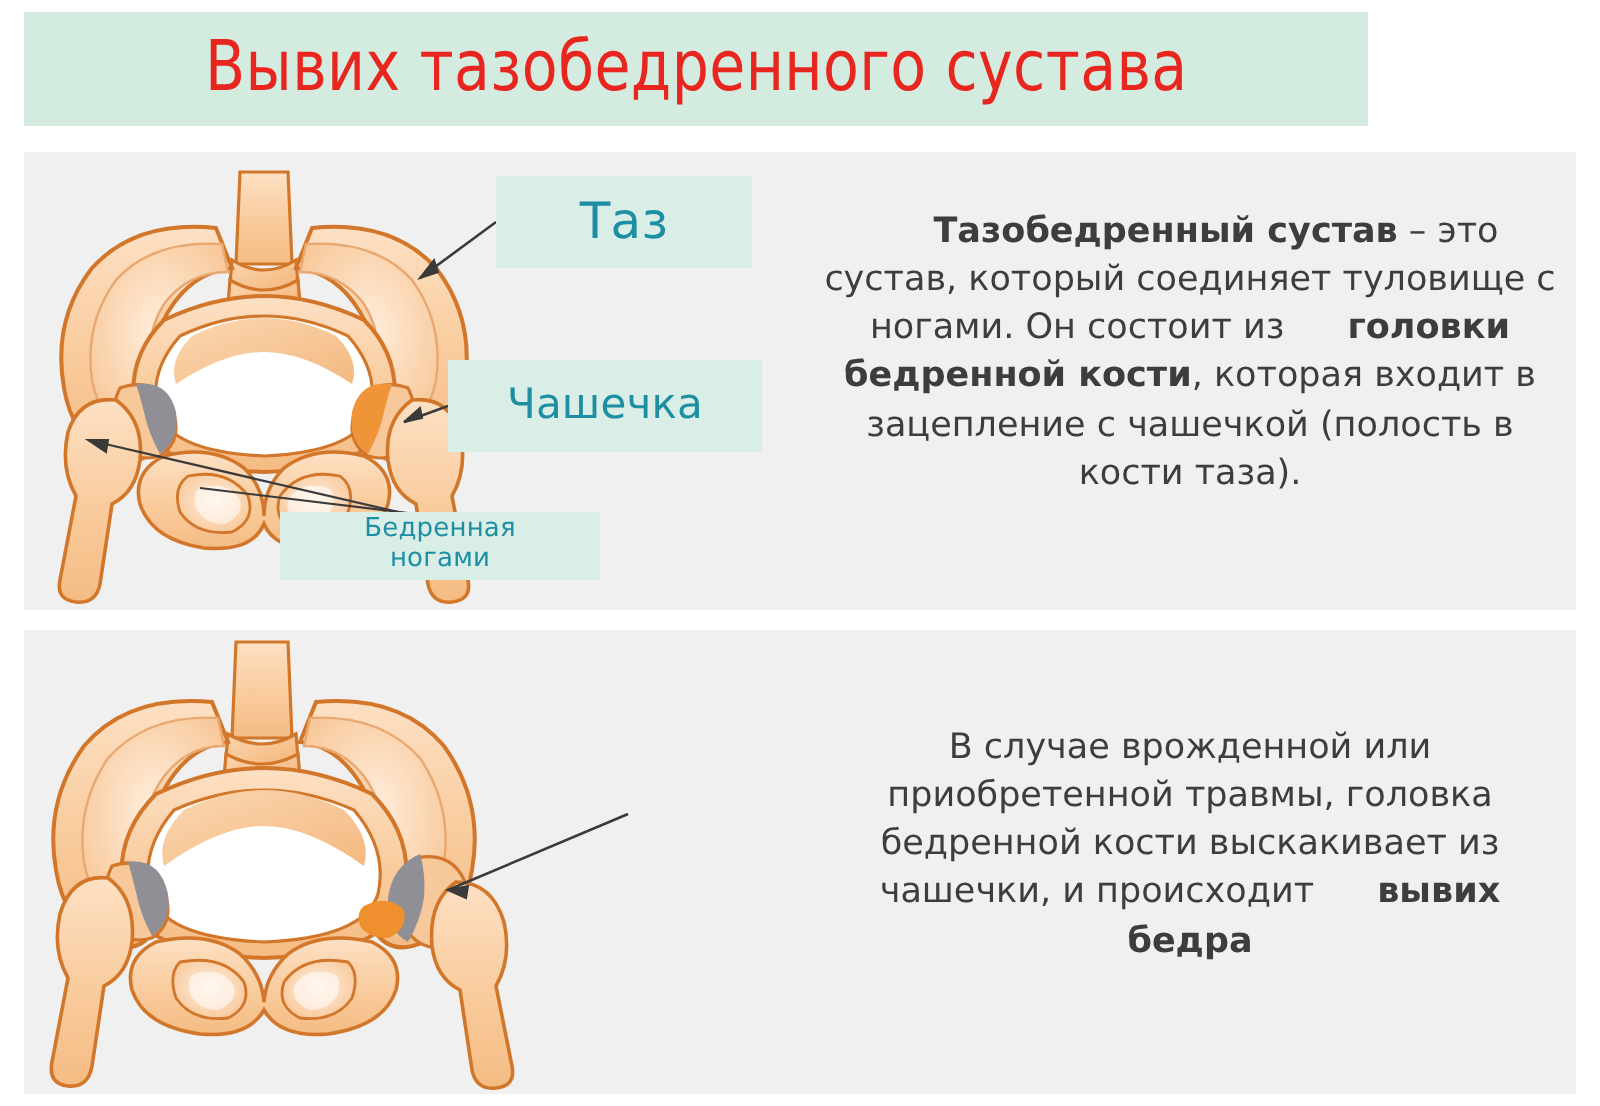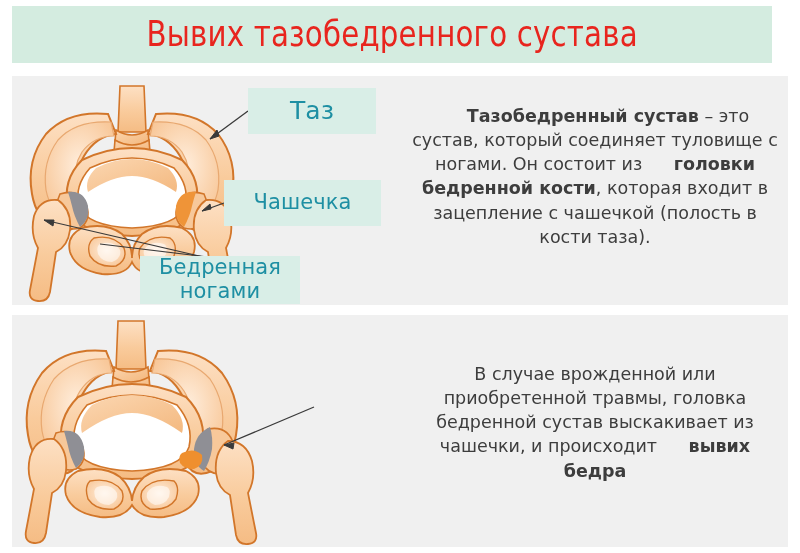--- a/index.html
+++ b/index.html
@@ -21,21 +21,21 @@
     width: 800px;
     height: 553px;
     background: #ffffff;
   }
 
   
   .title-band {
     position: absolute;
     left: 12px;
     top: 6px;
-    width: 760px;
+    width: 672px;
     height: 57px;
     background: #d4ece0;
     display: flex;
     align-items: center;
     justify-content: center;
   }
   .title-text {
     color: #e8251e;
     font-size: 35px;
     font-weight: 400;
@@ -84,21 +84,21 @@
     text-align: center;
     font-size: 20px;
     font-weight: 400;
     line-height: 1.12;
     letter-spacing: 0.1px;
     box-sizing: border-box;
     padding: 2px 8px;
   }
   #label-taz        { left: 236px; top: 12px;  width: 128px; height: 46px;  font-size: 25px; }
   #label-cup        { left: 212px; top: 104px; width: 157px; height: 46px;  font-size: 21px; }
-  #label-femur      { left: 128px; top: 180px; width: 160px; height: 48px;  font-size: 21px; }
+  #label-femur      { left: 128px; top: 180px; width: 160px; height: 34px;  font-size: 13px; }
   #label-dislocate  { left: 240px; top: 26px;  width: 153px; height: 61px;  font-size: 19px; }
 
   
   .body-text {
     position: absolute;
     color: #3d3d3d;
     text-align: center;
     font-size: 17.5px;
     line-height: 1.38;
     font-family: "DejaVu Sans", "Liberation Sans", sans-serif;
@@ -281,19 +281,19 @@
 
           <g stroke="#3a3a3a" fill="#3a3a3a">
             <line x1="302" y1="92" x2="212" y2="130" stroke-width="1.3"></line>
             <polygon points="212,130 222,128 221,134"></polygon>
           </g>
         </svg>
       </div>
 
 
       <div class="body-text" id="text-bottom">
-        <span>В случае врожденной или приобретенной травмы, головка бедренной сустав выскакивает из чашечки, и происходит </span><b>вывих бедра</b>
+        <span>В случае врожденной или приобретенной травмы, головка бедренной кости выскакивает из чашечки, и происходит </span><b>вывих бедра</b>
       </div>
 
     </div>
   </div>
 
 </div>
 
 </body></html>

